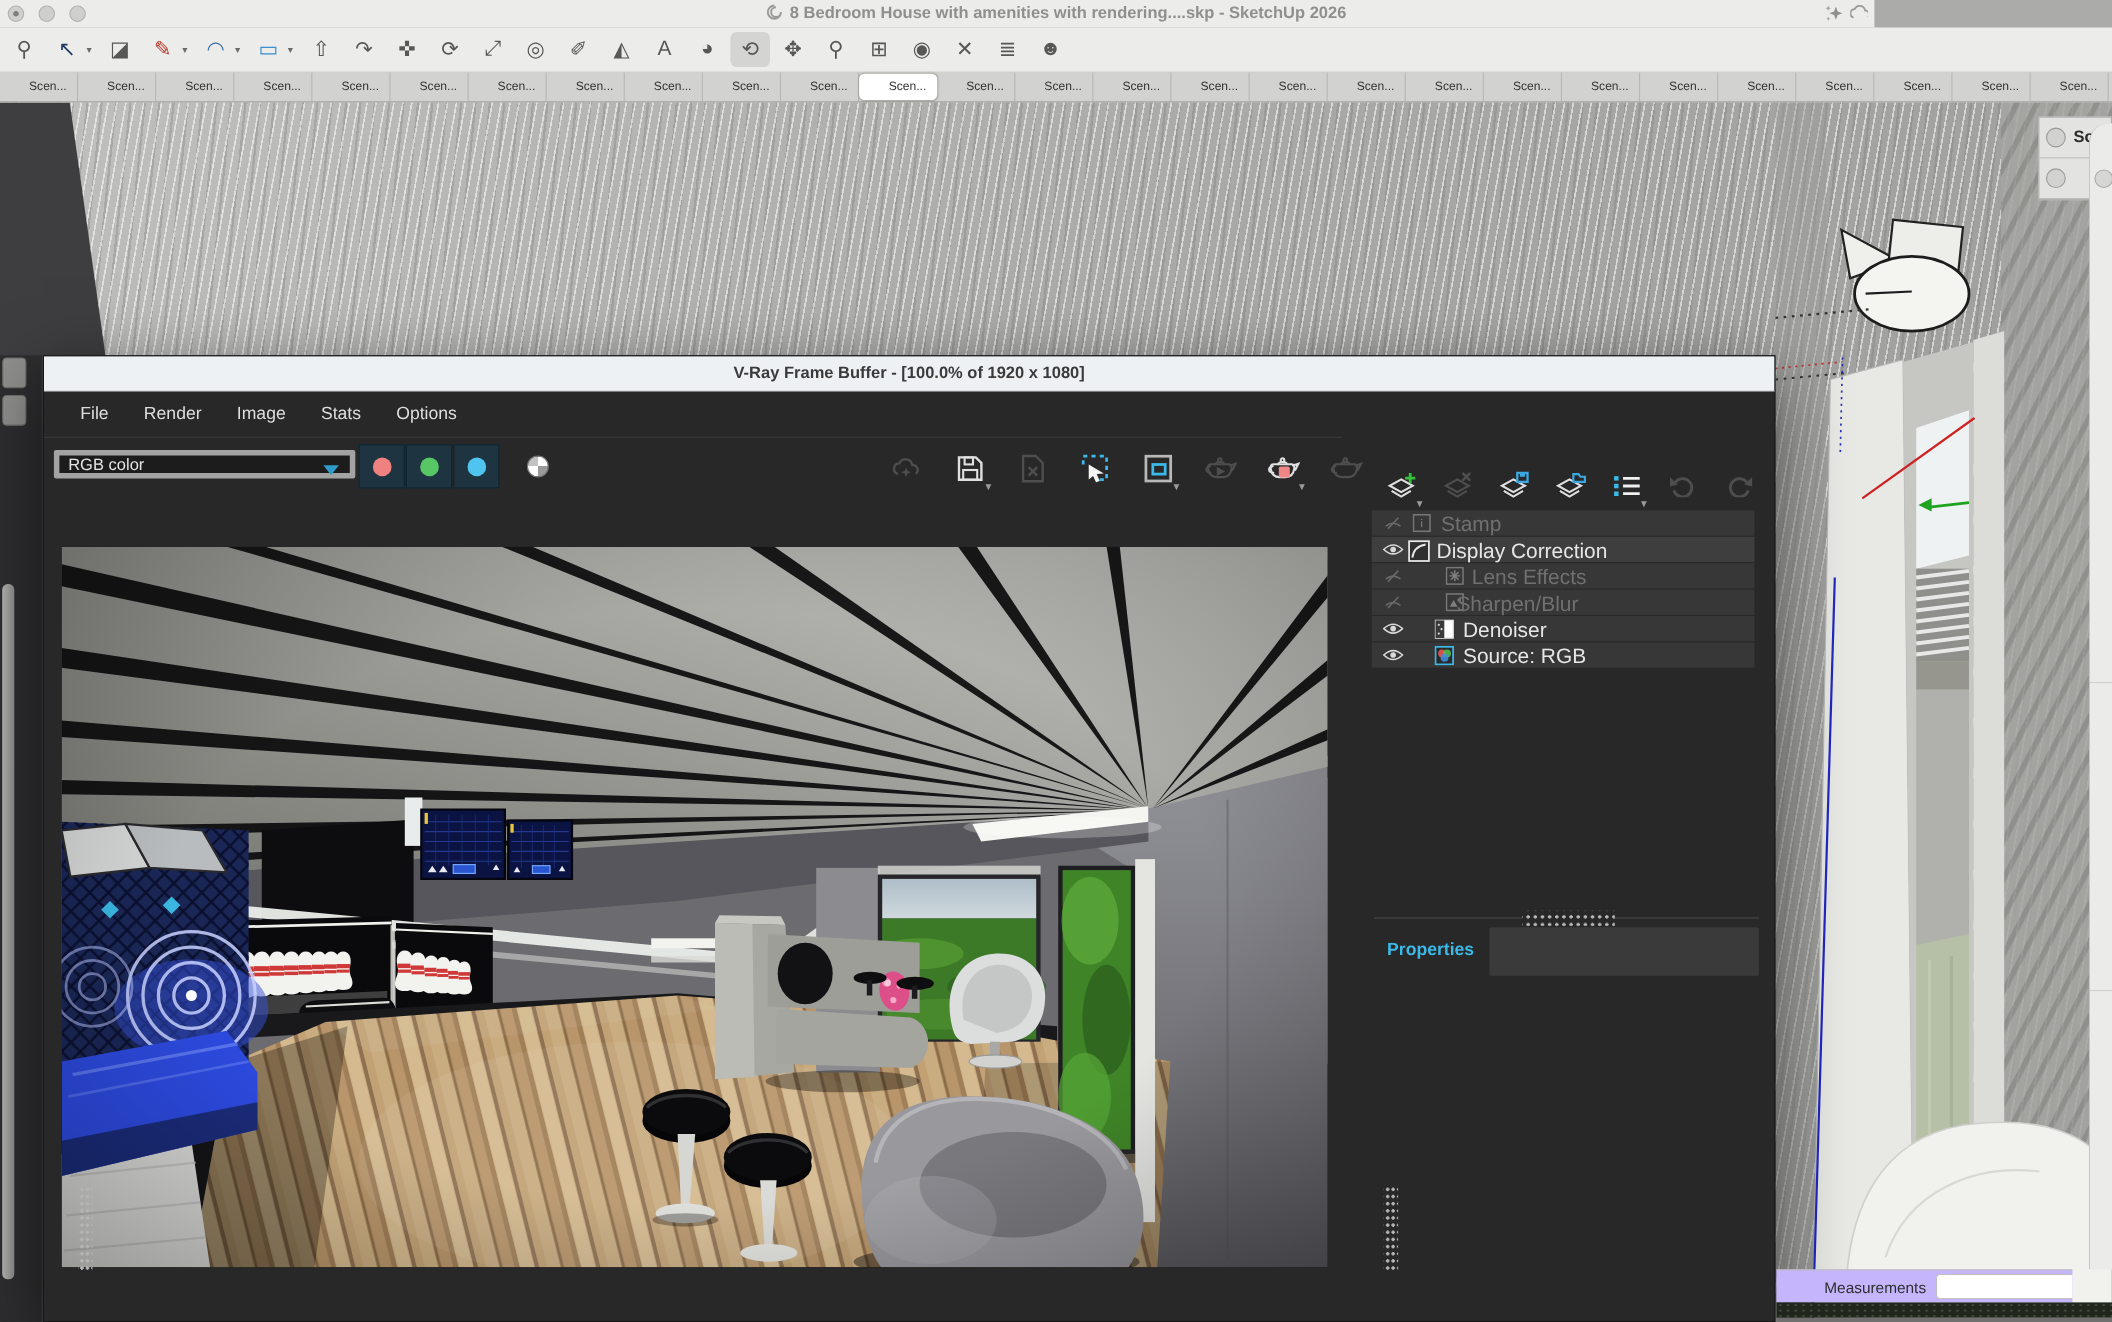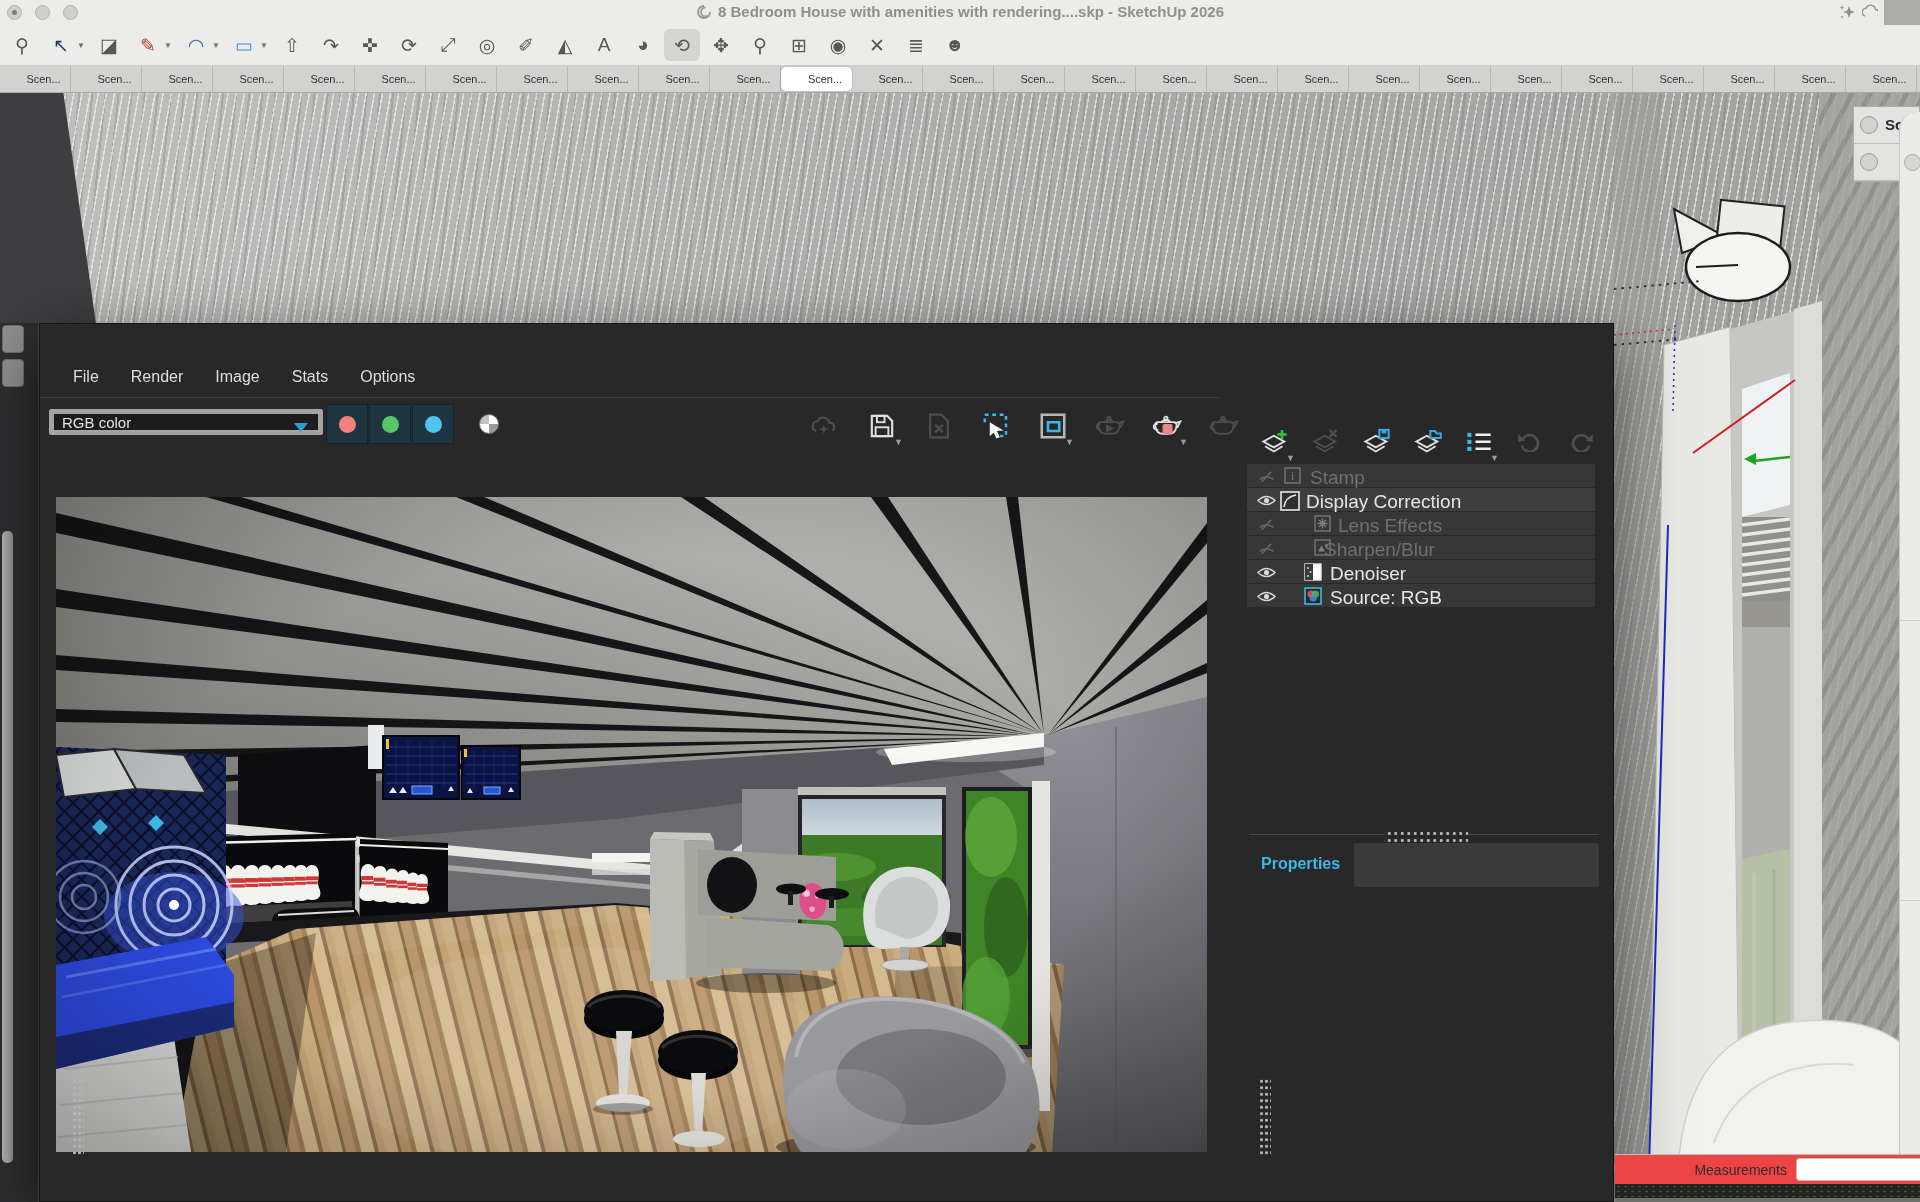--- a/index.html
+++ b/index.html
@@ -18,21 +18,21 @@
     clip-path:polygon(0 0,66% 0,100% 100%,0 100%);}
   #vp-right{position:absolute;right:0;top:0;}
 
   
   #left-tray{position:absolute;left:0;top:323px;width:39px;height:879px;background:#2e2e30;border-right:1px solid #4a4a4c;}
   #left-tray .frag{position:absolute;left:2px;width:22px;height:28px;background:#8f8f8d;border-radius:4px;border:1px solid #6f6f6d;}
   #left-tray .frag2{top:36px;}
   #left-tray .vslider{position:absolute;left:2px;top:208px;width:11px;height:632px;background:linear-gradient(to right,#b5b5b3,#8e8e8c);border-radius:5px;}
 
   
-  #titlebar{position:absolute;left:0;top:0;width:1884px;height:25px;background:#ececea;}
+  #titlebar{position:absolute;left:0;top:0;width:1704px;height:25px;background:#ececea;}
   .tlight{position:absolute;top:5px;width:15px;height:15px;border-radius:50%;background:#cfcfcd;border:1px solid #b2b2b0;}
   .tlight .dot{position:absolute;left:4px;top:4px;width:5px;height:5px;border-radius:50%;background:#7e7e7c;}
   #win-title{position:absolute;left:560px;top:3px;width:800px;text-align:center;font-size:15px;font-weight:bold;color:#8f8f8d;white-space:nowrap;}
   #win-title svg{vertical-align:-3px;margin-right:6px;}
   #tb-right-icons{position:absolute;right:6px;top:4px;color:#8e8e8c;}
 
   #toolbar{position:absolute;left:0;top:25px;width:1920px;height:41px;background:#ececea;border-bottom:1px solid #cfcfcd;display:flex;align-items:center;padding-left:4px;}
   .tool{position:relative;width:36px;height:32px;display:flex;align-items:center;justify-content:center;font-size:19px;color:#575755;flex:0 0 auto;margin-right:3px;}
   .tool.active{background:#d4d4d2;border-radius:6px;}
   .tool .caret{position:absolute;right:-6px;top:12px;font-size:8px;color:#6a6a68;}
@@ -95,21 +95,21 @@
     background-image:radial-gradient(circle,#b9b9b9 1.3px, rgba(0,0,0,0) 1.6px);background-size:6.5px 7px;background-position:2px 2px;}
   #props-label{position:absolute;left:20px;top:492px;font-size:16px;font-weight:bold;color:#3bb9e8;}
   #props-box{position:absolute;left:113px;top:480px;width:245px;height:44px;background:#3a3a3a;border-radius:2px;}
 
   .grip{position:absolute;width:13px;height:80px;
     background-image:radial-gradient(circle,#b5b5b5 1.3px, rgba(0,0,0,0) 1.6px);background-size:5px 6.5px;background-position:1px 1px;}
   #grip-left{left:31px;top:753px;}
   #grip-right{left:1218px;top:753px;}
 
   
-  #measurements{position:absolute;left:1615px;top:1154px;width:305px;height:30px;background:#ef4444;border-top:1px solid #bdbdbb;
+  #measurements{position:absolute;left:1615px;top:1154px;width:269px;height:30px;background:#c4b5fd;border-top:1px solid #bdbdbb;
     display:flex;align-items:center;justify-content:flex-end;}
   #measurements .m-label{font-size:14px;color:#2e2e2e;margin-right:9px;}
   #measurements .m-input{width:124px;height:23px;border:1px solid #c0c0be;border-right:none;border-radius:4px 0 0 4px;background:#fff;outline:none;}
   #bottom-mottle{position:absolute;left:1615px;top:1184px;width:305px;height:14px;background-color:#20261d;
     background-image:radial-gradient(rgba(125,135,112,.4) 1px, rgba(0,0,0,0) 1.6px);background-size:7px 5px;}
   #bottom-gray{position:absolute;left:1615px;top:1198px;width:305px;height:4px;background:#70706e;}
 </style>
 </head>
 <body>
 
@@ -315,20 +315,23 @@
       <div class="sof-circle"></div>
     </div>
   </div>
   <div id="right-tray">
     <div class="tray-circle"></div>
     <div class="sep" style="top:508px"></div>
     <div class="sep" style="top:788px"></div>
   </div>
 
   <div id="vfb">
+    <div id="vfb-titlebar">
+      <span>V-Ray Frame Buffer - [100.0% of 1920 x 1080]</span>
+    </div>
     <div id="vfb-menubar">
         <div class="vfb-menu-item">File</div>
         <div class="vfb-menu-item">Render</div>
         <div class="vfb-menu-item">Image</div>
         <div class="vfb-menu-item">Stats</div>
         <div class="vfb-menu-item">Options</div>
       </div>
 
     <div class="chan-dd">
       <span>RGB color</span>

